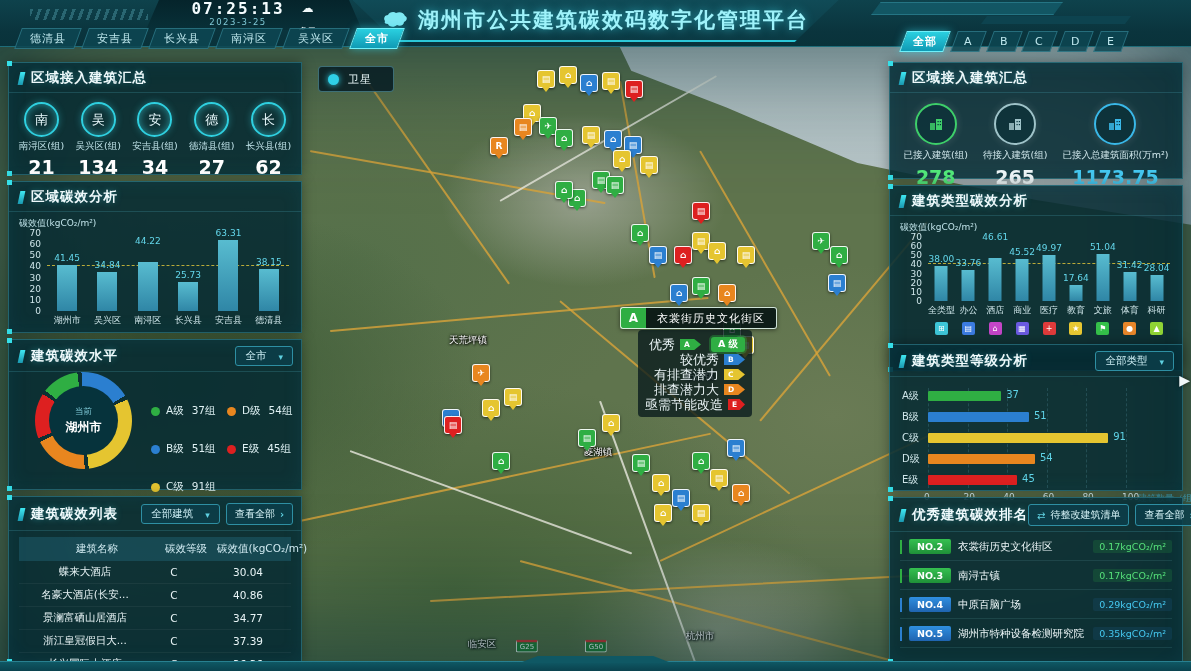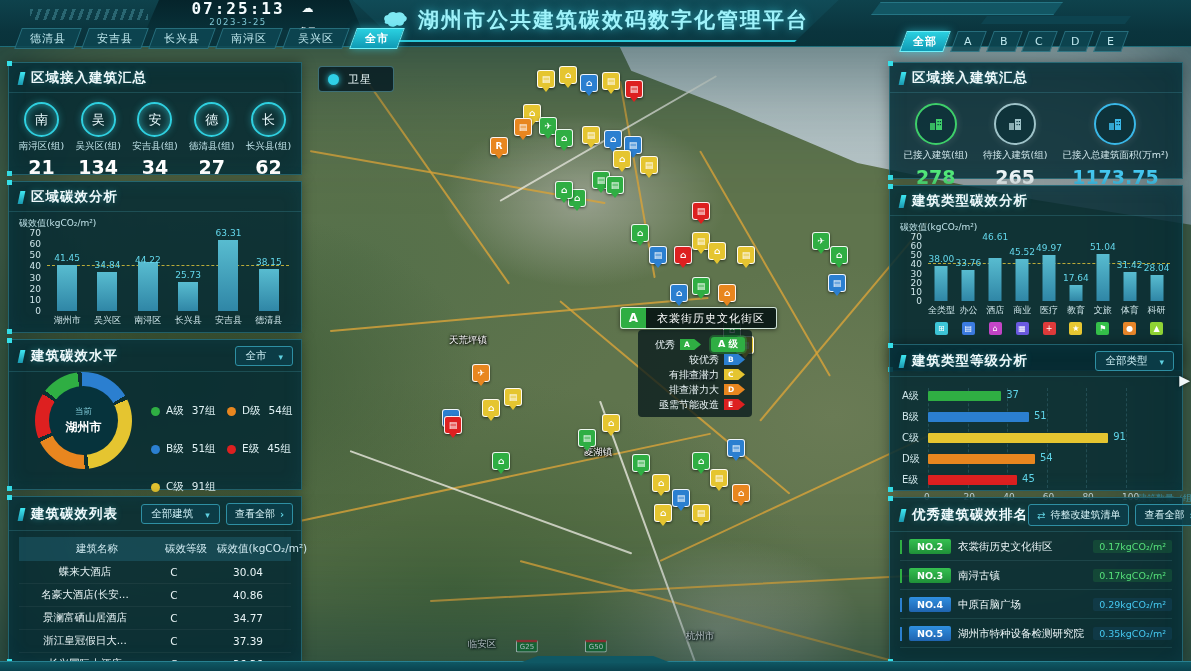--- a/index.html
+++ b/index.html
@@ -39,21 +39,21 @@
   .sat-label{font-size:11px;color:#eaf8fa;letter-spacing:1px;}
   .map-tooltip{position:absolute;left:620px;top:261px;display:flex;height:22px;z-index:6;
     filter:drop-shadow(0 1px 2px rgba(0,0,0,.5));}
   .tt-badge{width:25px;background:#2fae43;border:1px solid #d8f0dc;border-right:none;
     border-radius:3px 0 0 3px;color:#fff;font-weight:bold;font-size:12px;display:flex;align-items:center;justify-content:center;}
   .tt-label{background:rgba(10,26,22,.9);border:1px solid #cfe3d8;border-left:none;border-radius:0 3px 3px 0;
     color:#fff;font-size:11px;display:flex;align-items:center;padding:0 11px;letter-spacing:1px;white-space:nowrap;}
   .map-legend{position:absolute;left:638px;top:284px;width:114px;background:rgba(8,26,28,.78);
     border-radius:4px;padding:7px 7px 5px;box-sizing:border-box;z-index:6;}
   .ml-row{display:flex;align-items:center;justify-content:flex-end;gap:5px;height:15px;}
-  .ml-label{font-size:10px;color:#e9f3f5;white-space:nowrap;}
+  .ml-label{font-size:13px;color:#e9f3f5;white-space:nowrap;}
   .ml-tag{width:21px;height:11px;clip-path:polygon(0 0,68% 0,100% 50%,68% 100%,0 100%);
     display:flex;align-items:center;padding-left:4px;font-size:7.5px;color:#fff;font-weight:bold;box-sizing:border-box;}
   .ml-big{margin-left:5px;width:34px;height:15px;background:#2fae43;border-radius:3px;color:#fff;
     font-weight:bold;font-size:9.5px;display:flex;align-items:center;justify-content:center;
     box-shadow:0 0 0 2px rgba(47,174,67,.35);}
 
   
   .header{position:absolute;top:0;left:0;right:0;height:46px;z-index:10;
     background:linear-gradient(#0e424c,#0a343d 70%,#09323a);
     border-bottom:1px solid rgba(60,190,210,.35);}
@@ -605,21 +605,21 @@
             <div class="slot">
               <div class="bar" style="height: 46.1871px; width: 20px;"></div>
               <span class="bval" style="bottom: 48.1871px;">41.45</span>
             </div>
             <div class="slot">
               <div class="bar" style="height: 38.8217px; width: 20px;"></div>
               <span class="bval" style="bottom: 40.8217px;">34.84</span>
             </div>
             <div class="slot">
               <div class="bar" style="height: 49.2737px; width: 20px;"></div>
-              <span class="bval" style="bottom: 46px;">44.22</span>
+              <span class="bval" style="bottom: 65px;">44.22</span>
             </div>
             <div class="slot">
               <div class="bar" style="height: 28.6706px; width: 20px;"></div>
               <span class="bval" style="bottom: 30.6706px;">25.73</span>
             </div>
             <div class="slot">
               <div class="bar" style="height: 70.5454px; width: 20px;"></div>
               <span class="bval" style="bottom: 72.5454px;">63.31</span>
             </div>
             <div class="slot">

